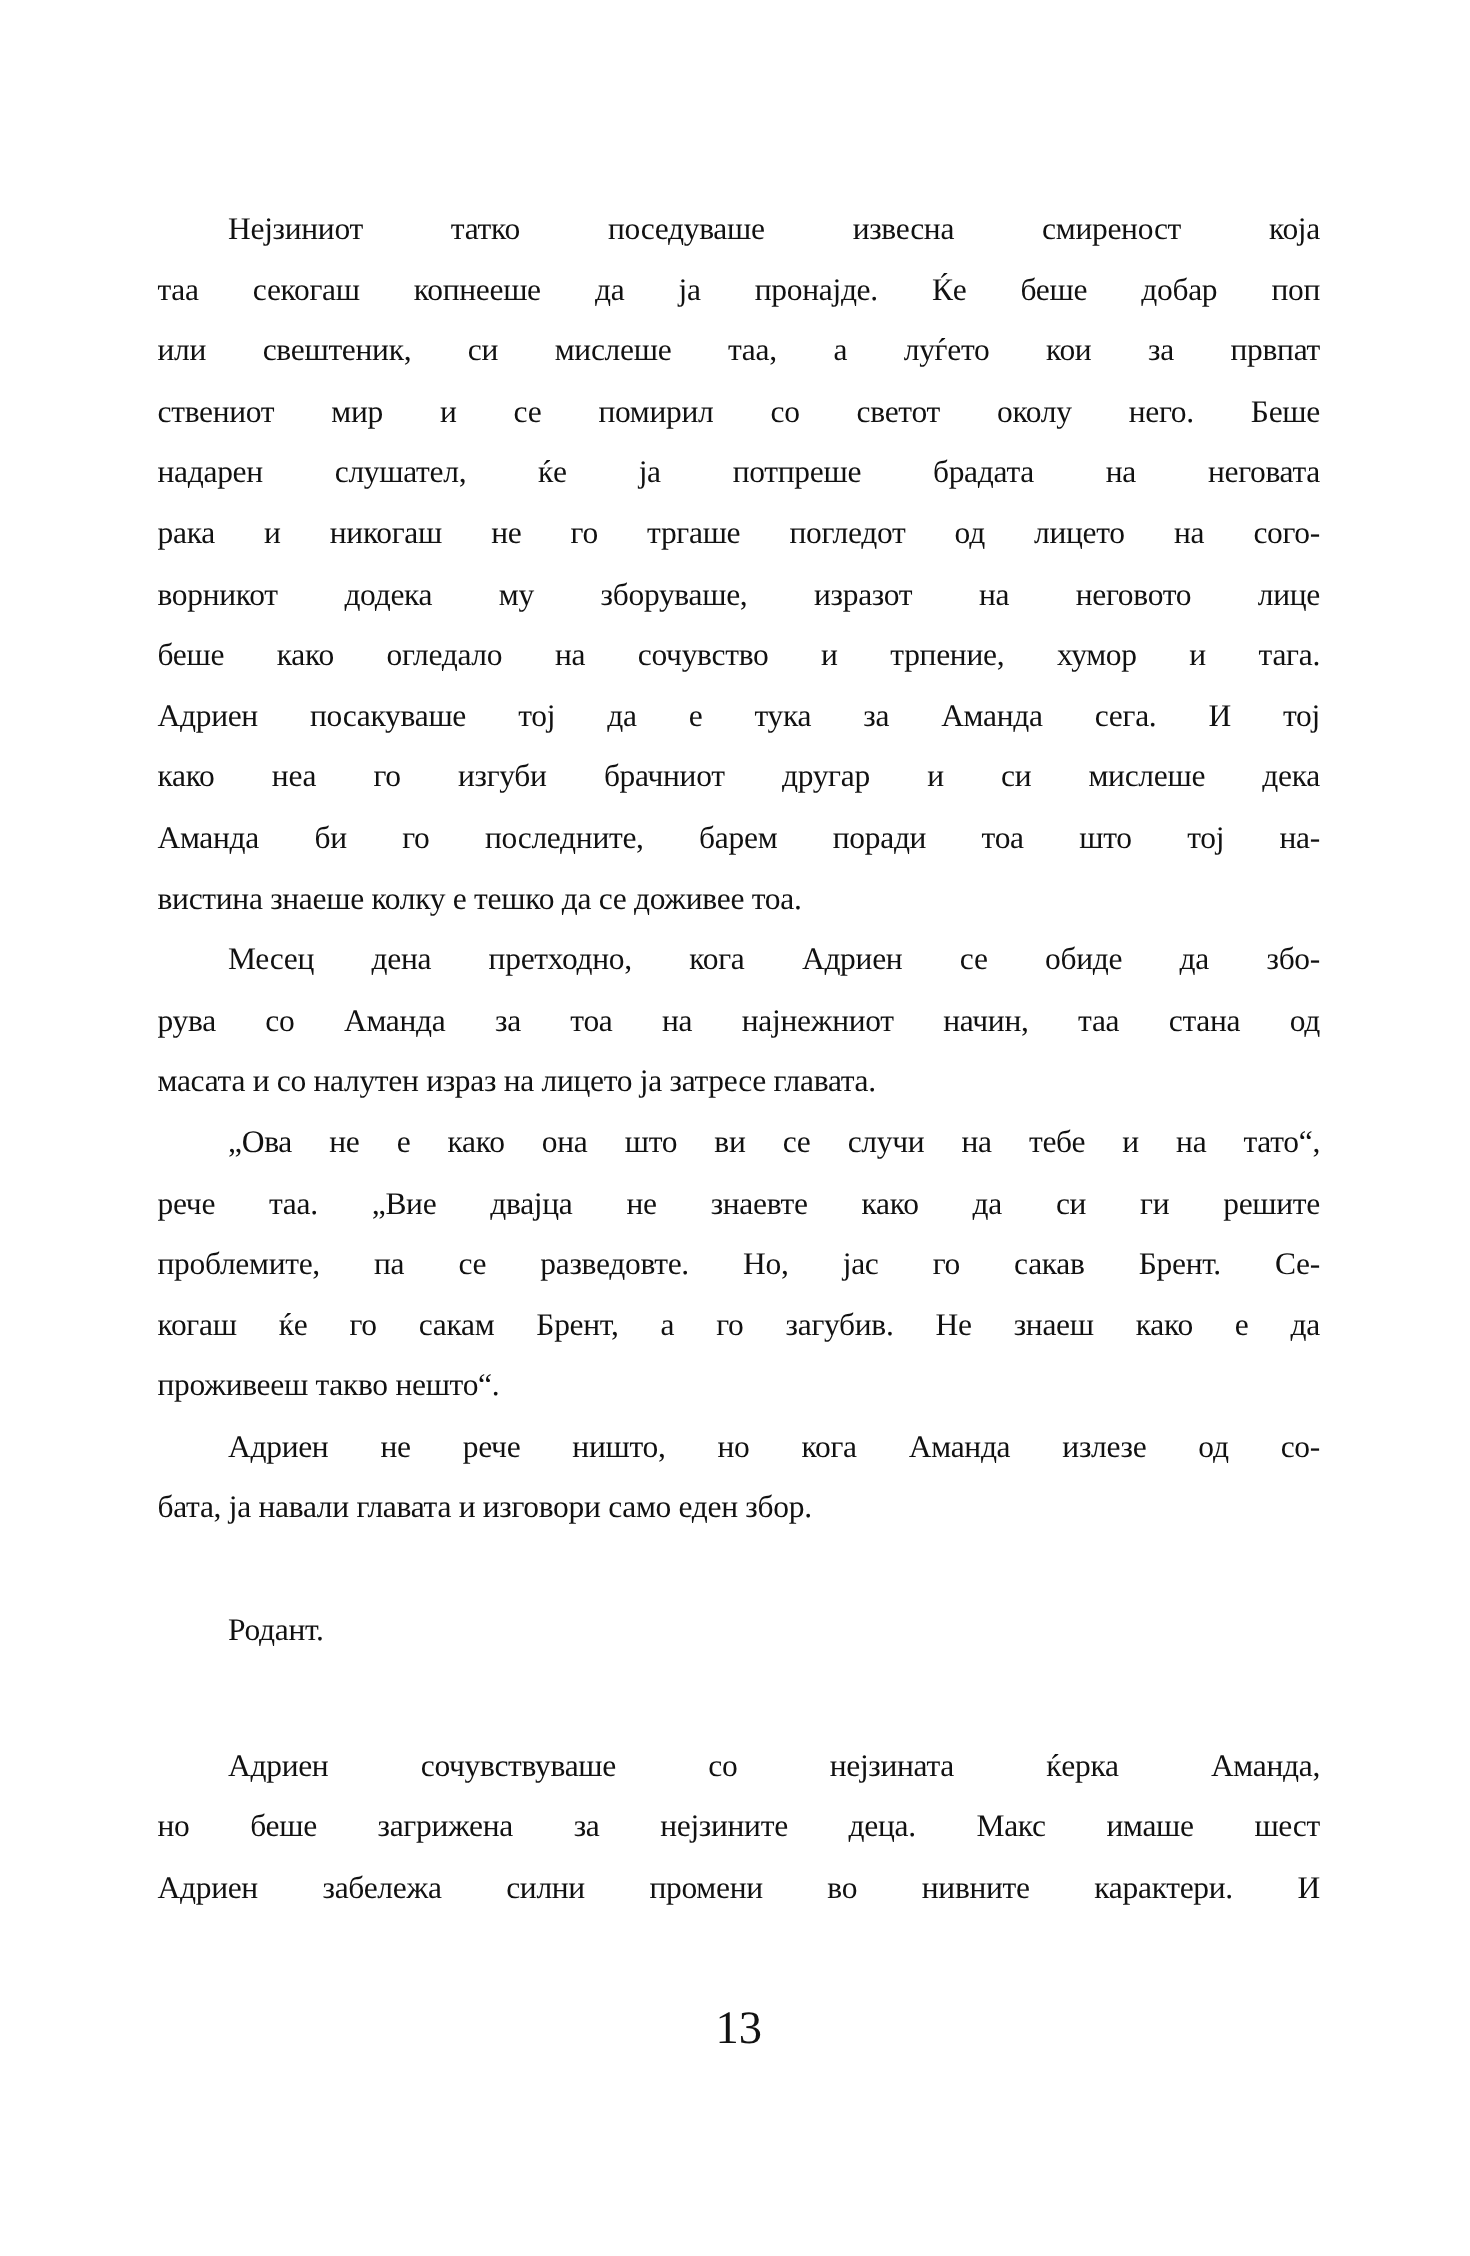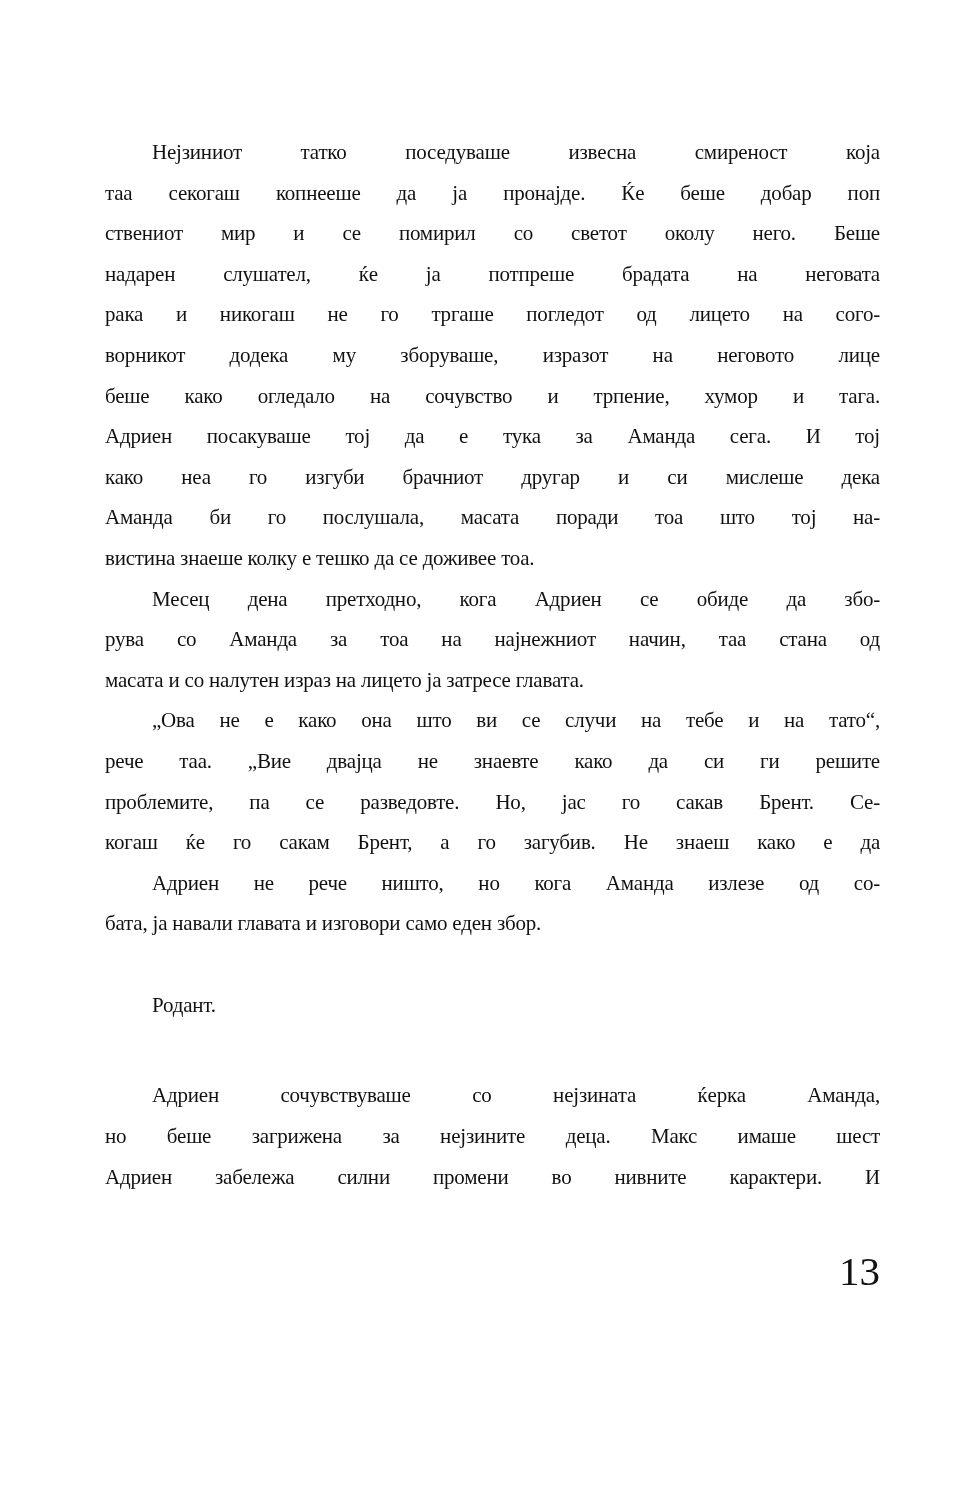--- a/index.html
+++ b/index.html
@@ -36,53 +36,55 @@
   }
   .para.italic {
     margin-top: 41px;
     margin-bottom: 50px;
   }
   .page-footer {
     width: 775px;
     margin-top: 54px;
   }
   .page-number {
-    text-align: right;
-    font-size: 41px;
+    text-align: center;
+    font-size: 31px;
     line-height: 40px;
   }
 </style>
 </head>
 <body>
 
 <main class="page">
   <section class="text-block" id="text-block">
       <div class="para">
         <div class="line first">Нејзиниот татко поседуваше извесна смиреност која</div>
         <div class="line">таа секогаш копнееше да ја пронајде. Ќе беше добар поп</div>
+        <div class="line">или свештеник, си мислеше таа, а луѓето кои за првпат</div>
         <div class="line">ствениот мир и се помирил со светот околу него. Беше</div>
         <div class="line">надарен слушател, ќе ја потпреше брадата на неговата</div>
         <div class="line">рака и никогаш не го тргаше погледот од лицето на сого-</div>
         <div class="line">ворникот додека му зборуваше, изразот на неговото лице</div>
         <div class="line">беше како огледало на сочувство и трпение, хумор и тага.</div>
         <div class="line">Адриен посакуваше тој да е тука за Аманда сега. И тој</div>
         <div class="line">како неа го изгуби брачниот другар и си мислеше дека</div>
-        <div class="line">Аманда би го послушала, масата поради тоа што тој на-</div>
+        <div class="line">Аманда би го последните, барем поради тоа што тој на-</div>
         <div class="line last">вистина знаеше колку е тешко да се доживее тоа.</div>
       </div>
       <div class="para">
         <div class="line first">Месец дена претходно, кога Адриен се обиде да збо-</div>
         <div class="line">рува со Аманда за тоа на најнежниот начин, таа стана од</div>
         <div class="line last">масата и со налутен израз на лицето ја затресе главата.</div>
       </div>
       <div class="para">
         <div class="line first">„Ова не е како она што ви се случи на тебе и на тато“,</div>
         <div class="line">рече таа. „Вие двајца не знаевте како да си ги решите</div>
         <div class="line">проблемите, па се разведовте. Но, јас го сакав Брент. Се-</div>
         <div class="line">когаш ќе го сакам Брент, а го загубив. Не знаеш како е да</div>
+        <div class="line last">проживееш такво нешто“.</div>
       </div>
       <div class="para">
         <div class="line first">Адриен не рече ништо, но кога Аманда излезе од со-</div>
         <div class="line last">бата, ја навали главата и изговори само еден збор.</div>
       </div>
       <div class="para italic">
         <div class="line first last last">Родант.</div>
       </div>
       <div class="para">
         <div class="line first">Адриен сочувствуваше со нејзината ќерка Аманда,</div>

